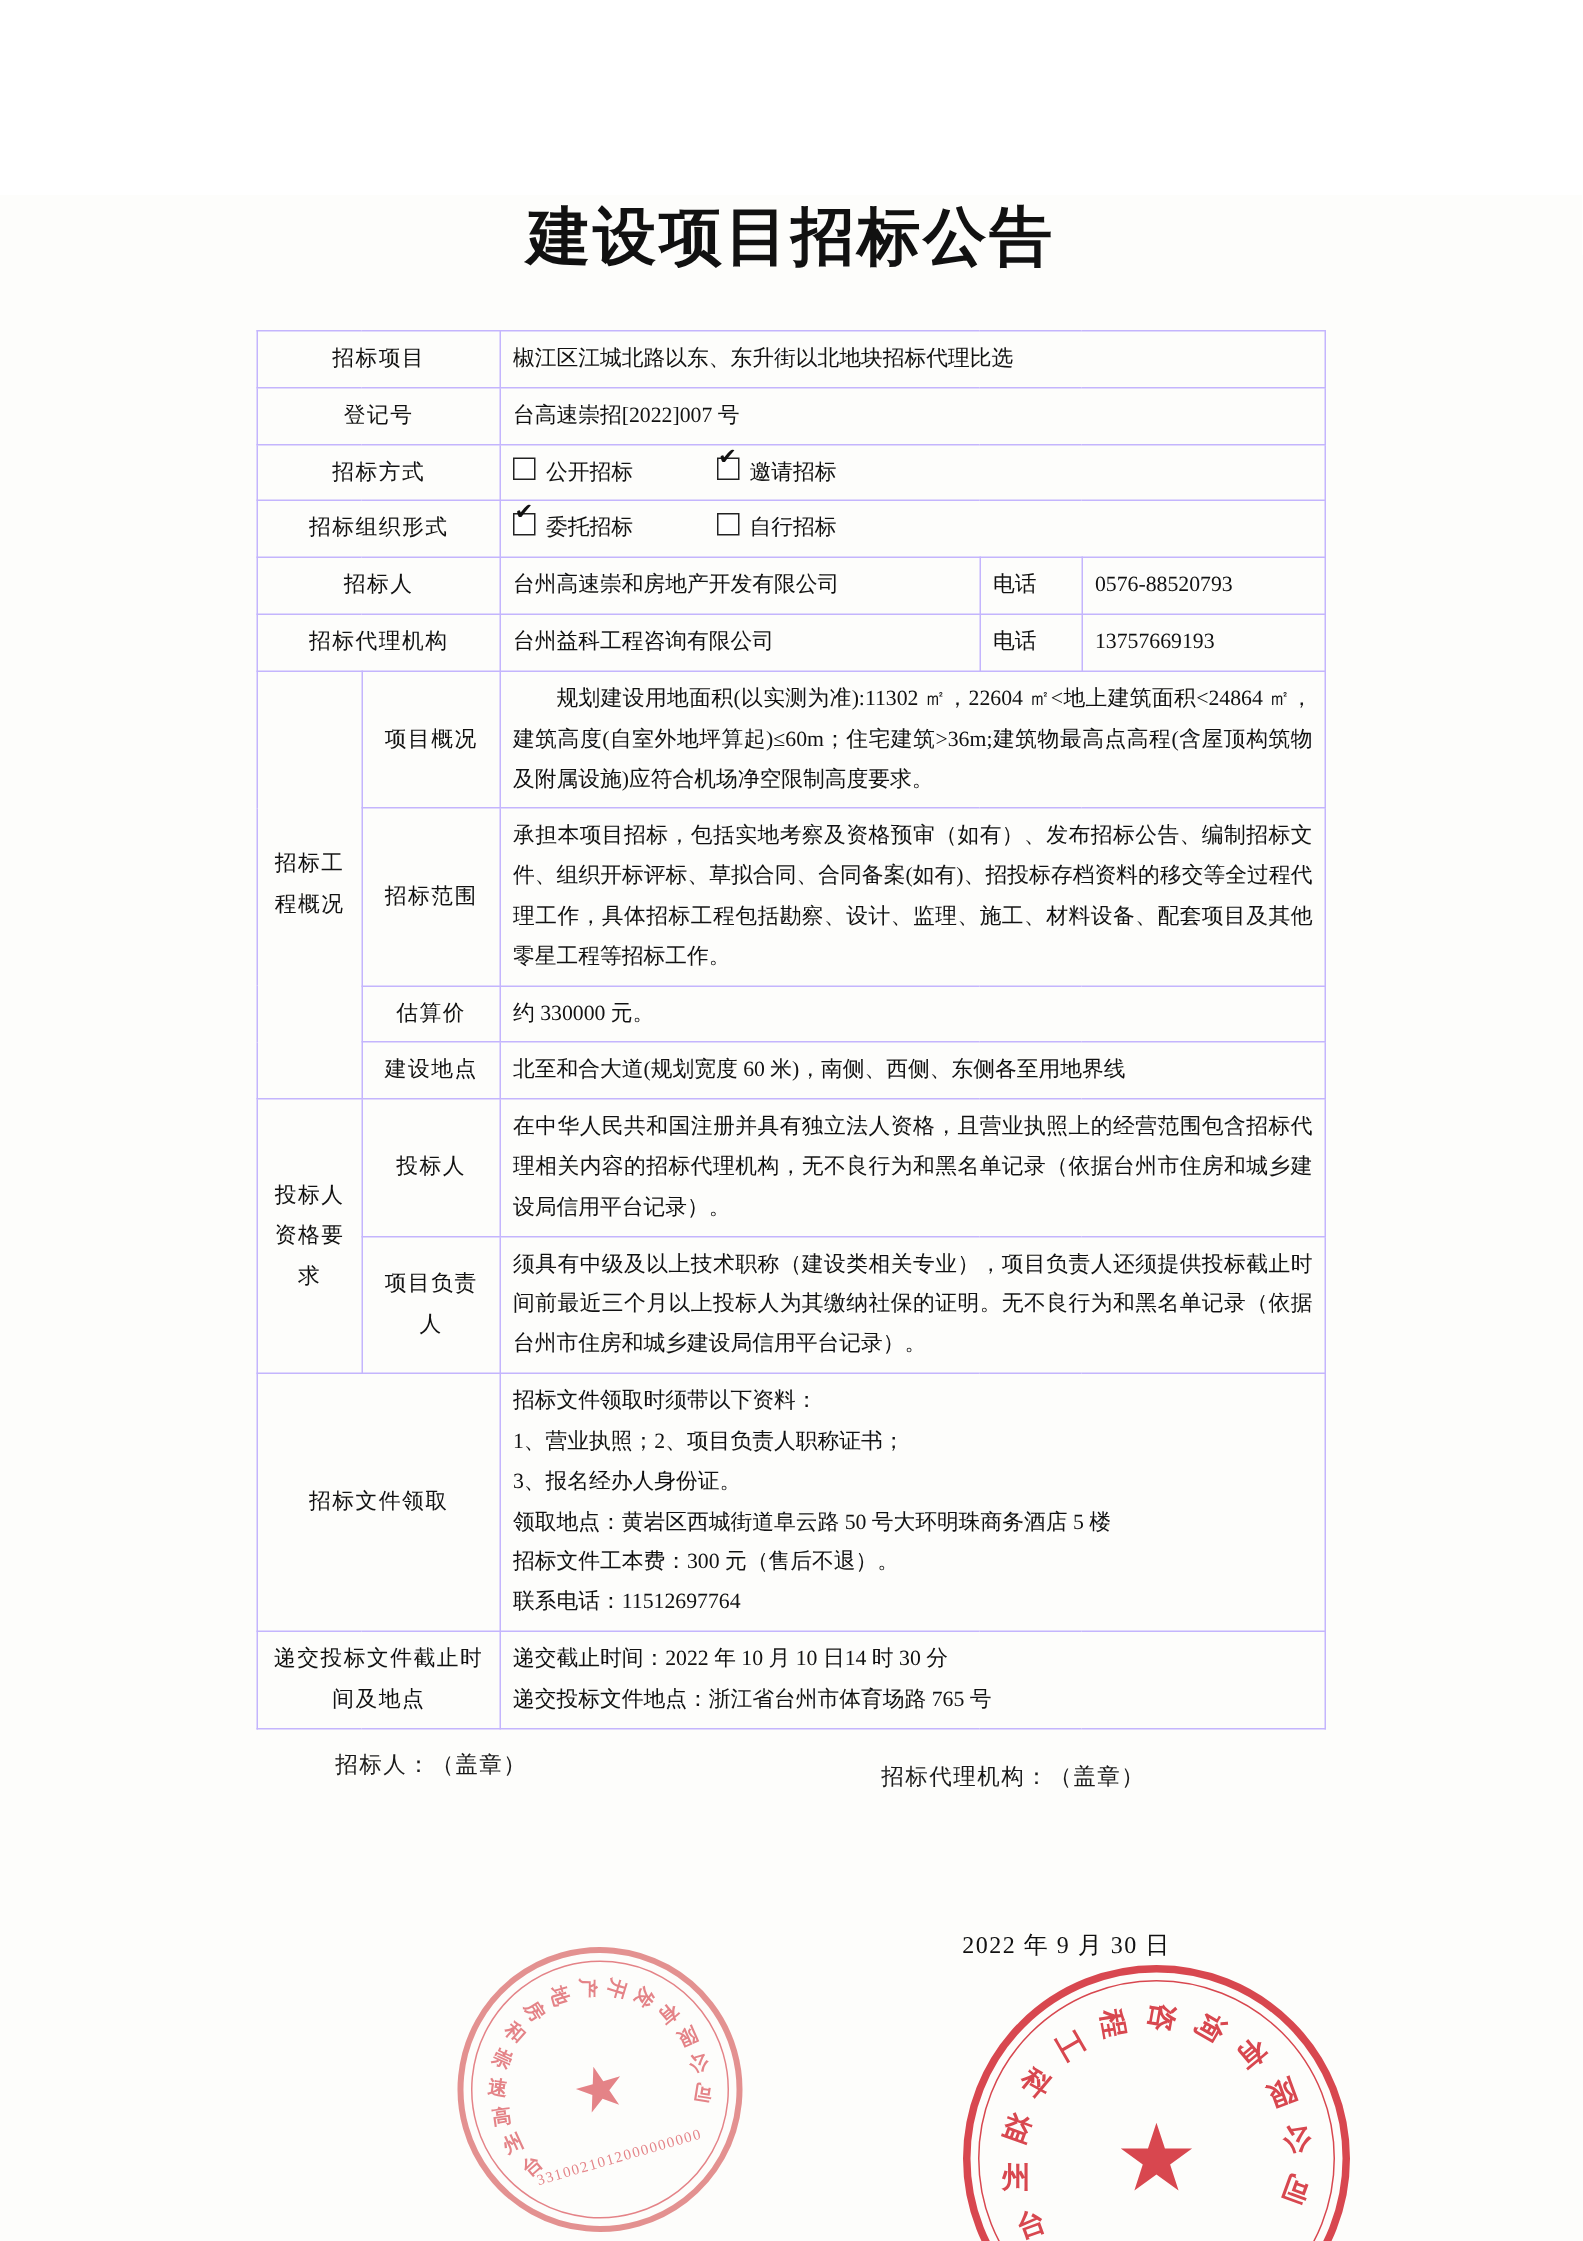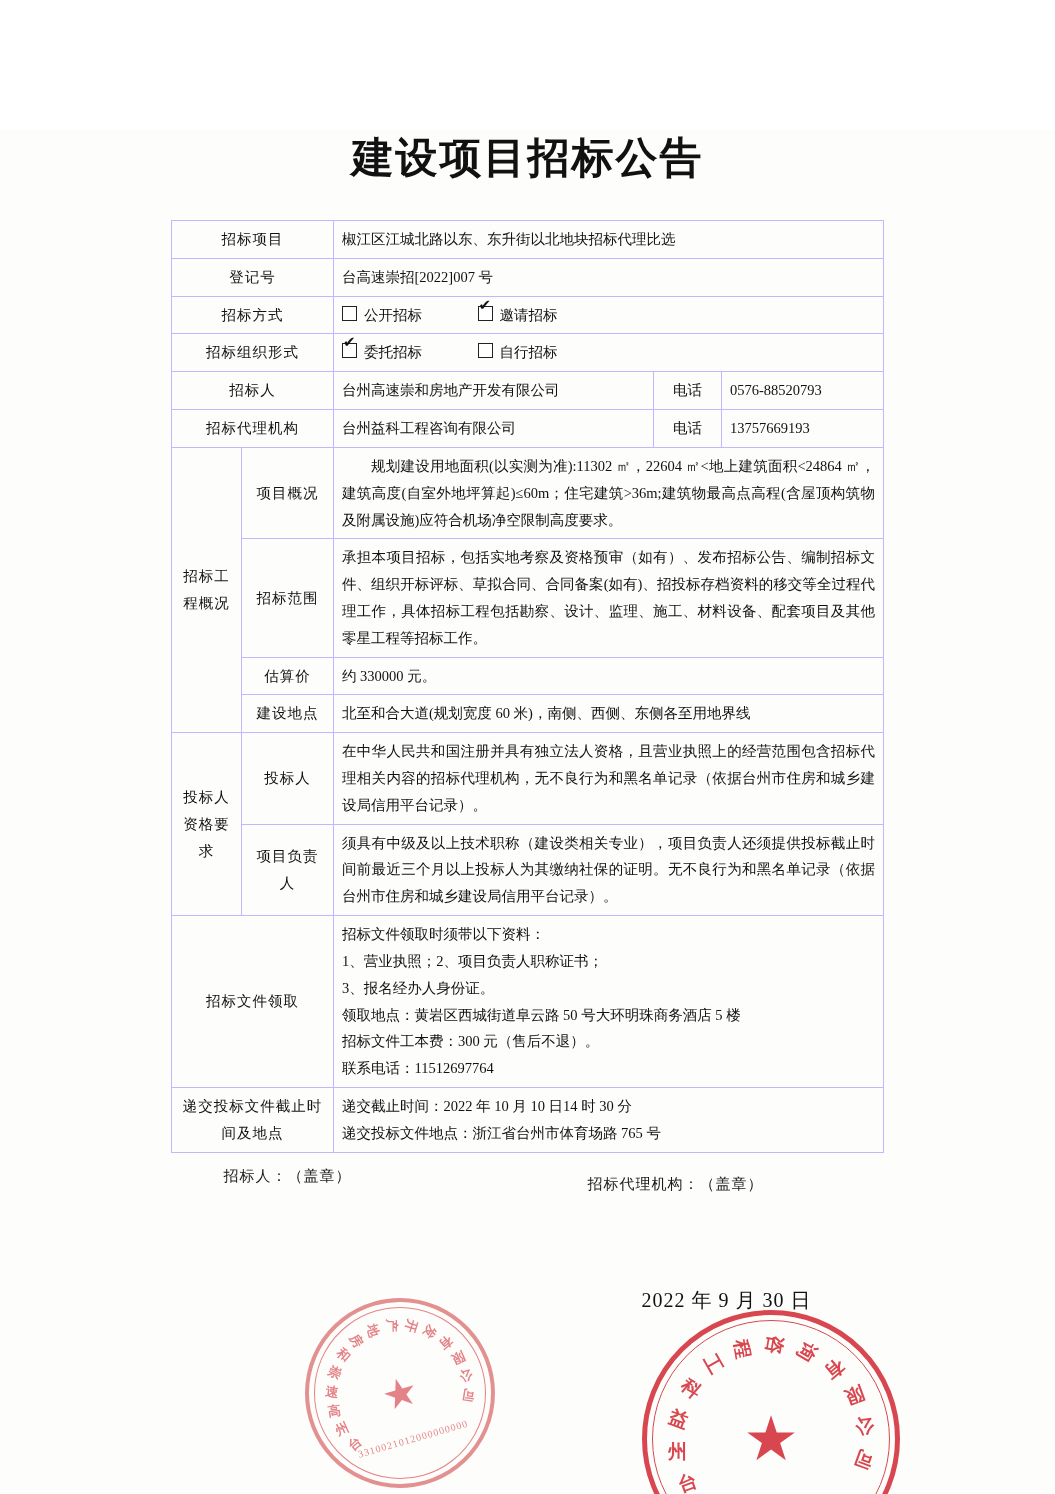--- a/index.html
+++ b/index.html
@@ -85,21 +85,20 @@
     line-height: 15px;
     color: #111;
     font-family: "DejaVu Sans", sans-serif;
   }
   .opt {
     display: inline-block;
     margin-right: 42px;
   }
   .opt:last-child { margin-right: 0; padding-left: 10px; }
   .phone-lbl {
-    text-align: center;
     white-space: nowrap;
     width: 68px;
   }
   .phone-val {
     text-align: left;
     padding-left: 12px;
   }
   .multiline {
     line-height: 1.95;
     padding: 6px 10px;
@@ -120,21 +119,21 @@
   .sign-right {
     position: absolute;
     left: 416px;
     top: 8px;
     letter-spacing: 1px;
   }
   .date-line {
     position: absolute;
     left: 470px;
     top: 120px;
-    font-size: 20px;
+    font-size: 16px;
     letter-spacing: 1px;
     color: #111;
   }
   
   .stamp {
     position: absolute;
     border-radius: 50%;
     border: 4px solid #d0202a;
     opacity: 0.82;
     pointer-events: none;

